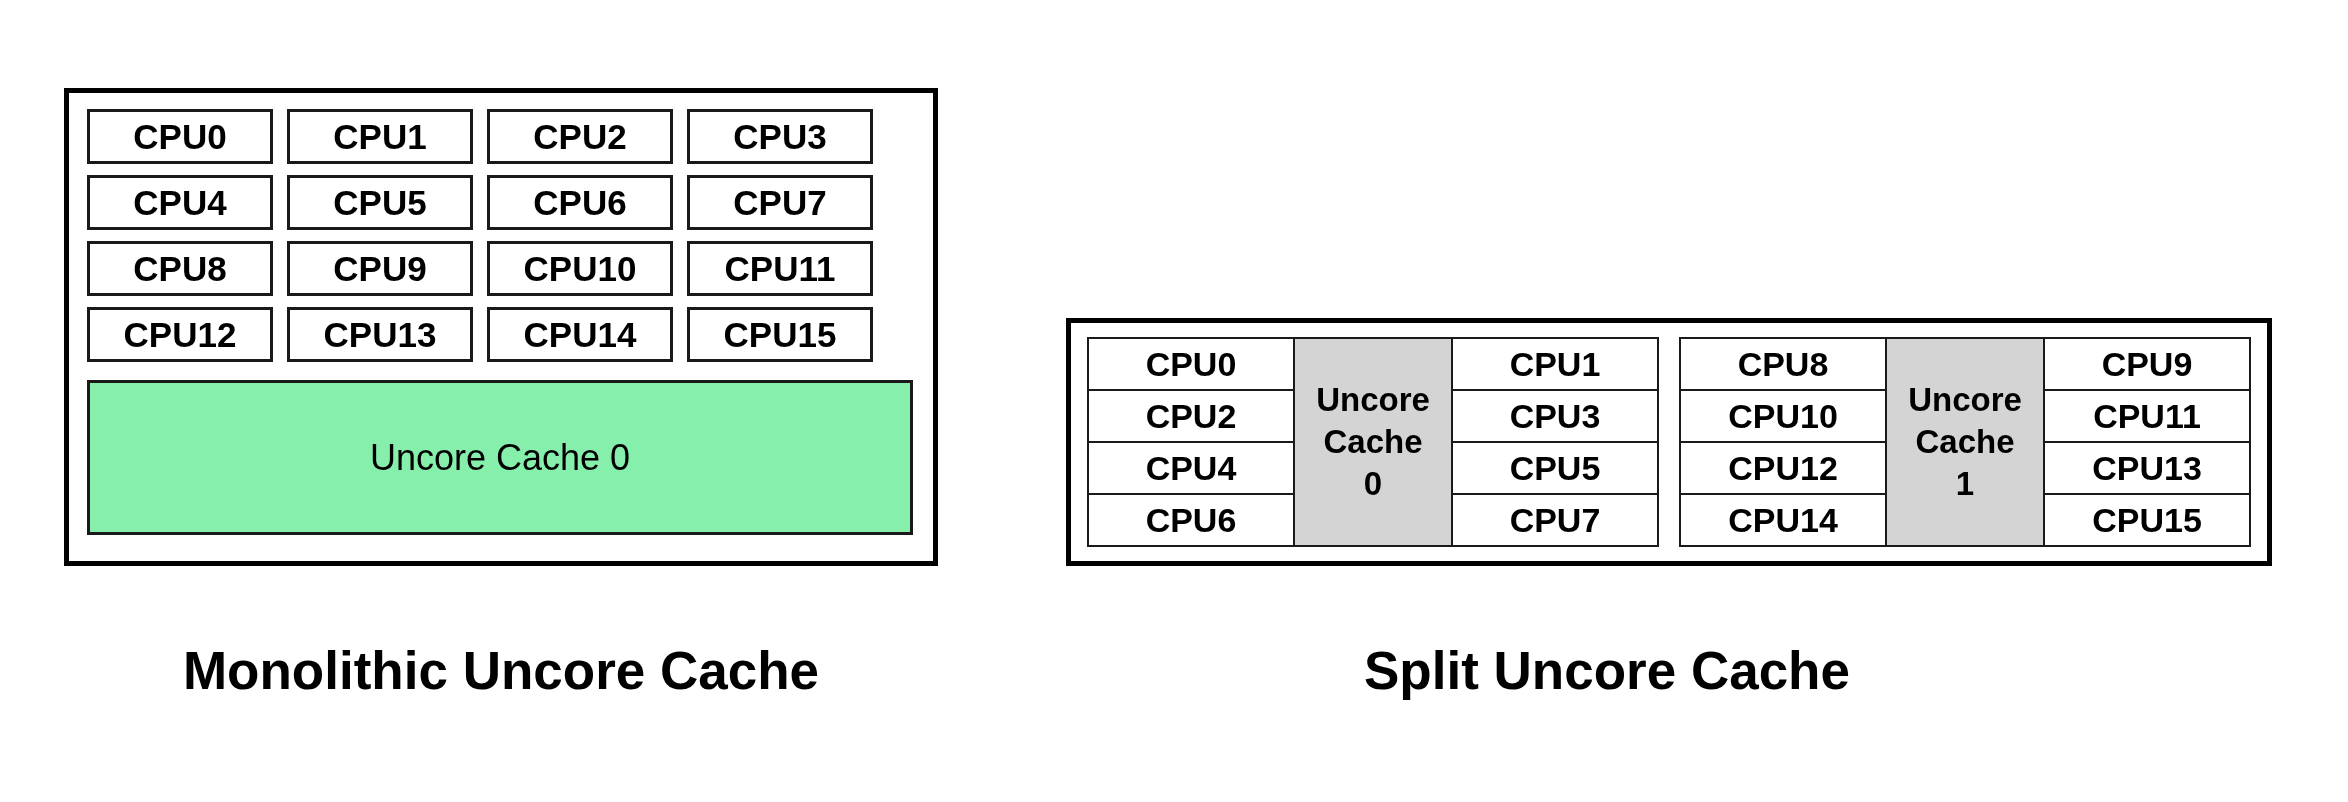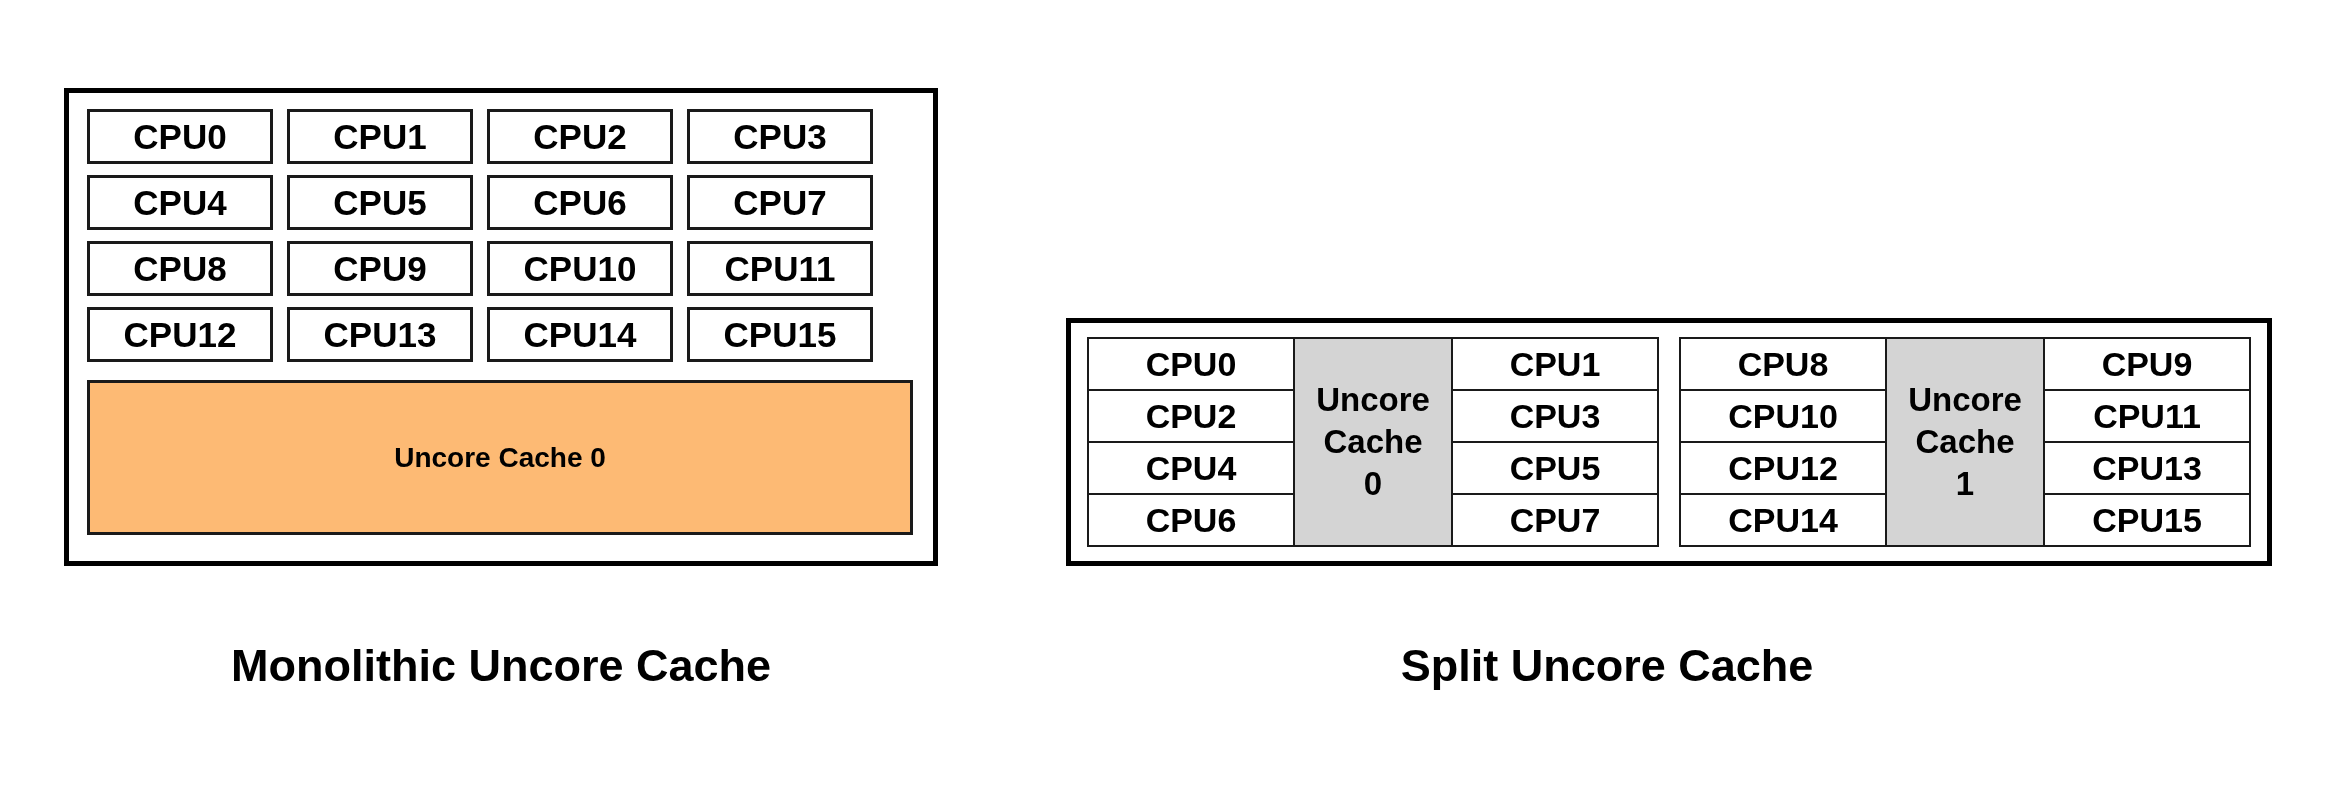--- a/index.html
+++ b/index.html
@@ -26,21 +26,21 @@
   
   .panel-outer {
     position: absolute;
     box-sizing: border-box;
     border: 5px solid #000000;
     background: #ffffff;
   }
   .caption {
     position: absolute;
     text-align: center;
-    font-size: 45px;
+    font-size: 53px;
     font-weight: bold;
     letter-spacing: 0px;
     color: #000000;
     white-space: nowrap;
   }
 
   
   #monolithic-panel {
     left: 64px;
     top: 88px;
@@ -70,26 +70,26 @@
     line-height: 1;
   }
   .mono-cache {
     position: absolute;
     box-sizing: border-box;
     left: 18px;
     top: 287px;
     width: 826px;
     height: 155px;
     border: 3px solid #1a1a1a;
-    background: #fdba74;
-    display: flex;
-    align-items: center;
-    justify-content: center;
-    font-size: 28px;
-    font-weight: bold;
+    background: #86efac;
+    display: flex;
+    align-items: center;
+    justify-content: center;
+    font-size: 36px;
+    font-weight: normal;
   }
   #monolithic-caption {
     left: 64px;
     top: 640px;
     width: 874px;
   }
 
   
   #split-panel {
     left: 1066px;

